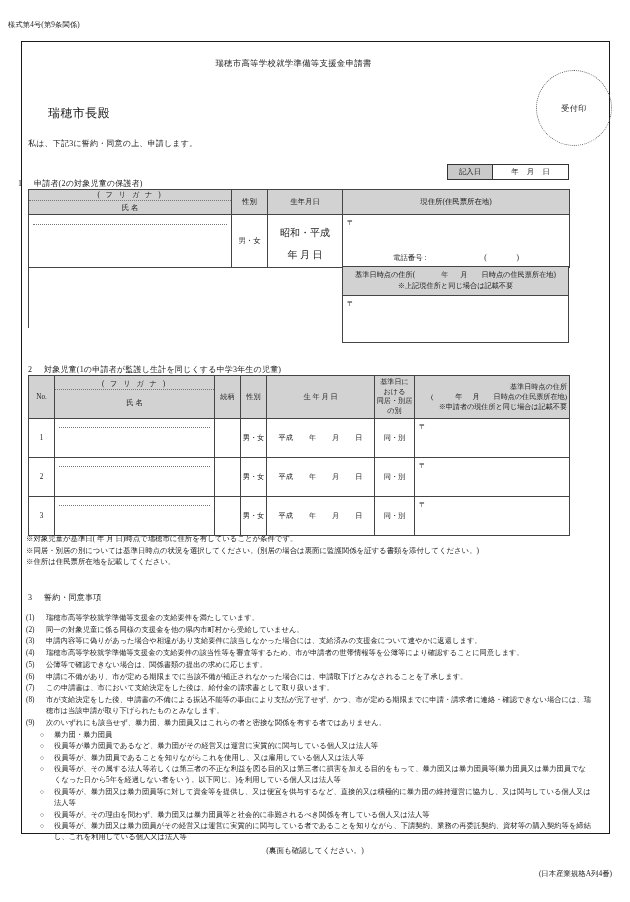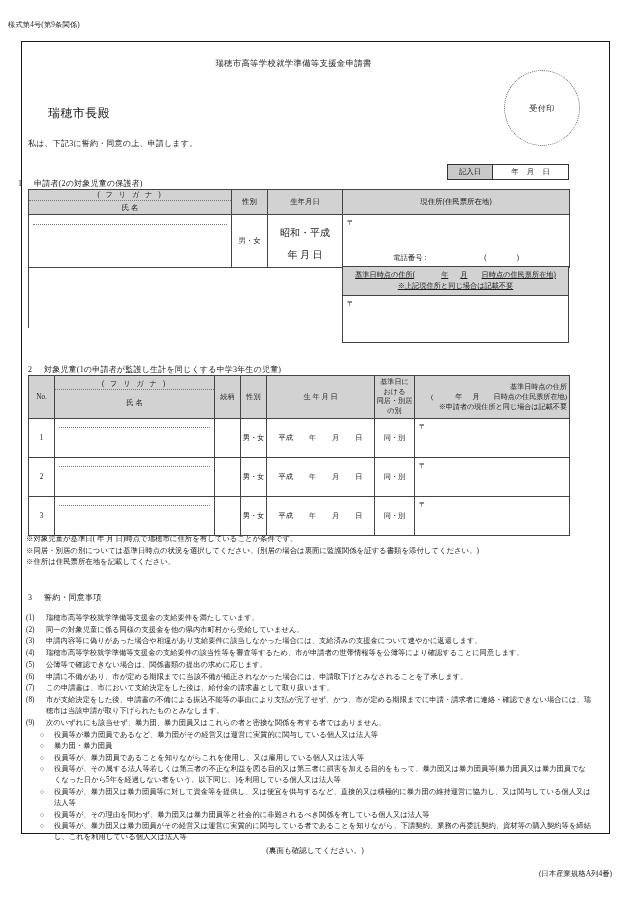--- a/index.html
+++ b/index.html
@@ -322,21 +322,21 @@
 <body>
 
 <div class="page">
 
   <div class="form-no">様式第4号(第9条関係)</div>
 
   <div class="outer-frame"></div>
 
   <div class="doc-title" style="position:absolute; left:21px; top:58px; width:481px;margin-left:32px;">瑞穂市高等学校就学準備等支援金申請書</div>
 
-  <div class="uketsuke-in" style="position:absolute; left:504px; top:70px;">
+  <div class="uketsuke-in" style="position:absolute; left:536px; top:70px;">
     <span>受付印</span>
   </div>
 
   <div class="addressee" style="position:absolute; left:48px; top:105px;">瑞穂市長殿</div>
 
   <div class="intro" style="position:absolute; left:28px; top:138px;">私は、下記3に誓約・同意の上、申請します。</div>
 
   <div class="kinyubi" style="left:447px; top:164px; width:122px; height:16px;">
     <div class="lbl">記入日</div>
     <div class="val">
@@ -394,21 +394,21 @@
           </div>
         </div>
       </td>
     </tr>
   </tbody>
     </table>
 
   <div style="position:absolute; left:28px; top:266px; width:315px; height:62px;
               border-left:0.8px solid #444; border-right:0.8px solid #444; box-sizing:border-box;"></div>
 
-  <table class="grid" id="table1b" style="left:342px; top:266px; width:227px;text-decoration:underline;">
+  <table class="grid" id="table1b" style="left:342px; top:266px; width:227px;">
     <tbody>
         <tr>
       <td class="hdr">
         <div class="kijun-head">
           <div>
             <span>基準日時点の住所(</span><span class="kijun-blank"></span><span>年</span><span style="display:inline-block;width:12px"></span><span>月</span><span style="display:inline-block;width:14px"></span><span>日時点の住民票所在地)</span>
           </div>
           <div>※上記現住所と同じ場合は記載不要</div>
         </div>
       </td>
@@ -572,25 +572,25 @@
       <span class="pl-body">市が支給決定をした後、申請書の不備による振込不能等の事由により支払が完了せず、かつ、市が定める期限までに申請・請求者に連絡・確認できない場合には、瑞穂市は当該申請が取り下げられたものとみなします。</span>
     </div>
     <div class="pl-item">
       <span class="pl-num">(9)</span>
       <span class="pl-body">次のいずれにも該当せず、暴力団、暴力団員又はこれらの者と密接な関係を有する者ではありません。</span>
     </div>
 
     <div class="bullets">
       <div class="bl-item">
         <span class="bl-mark">○</span>
-        <span class="bl-body">役員等が暴力団員であるなど、暴力団がその経営又は運営に実質的に関与している個人又は法人等</span>
+        <span class="bl-body">暴力団・暴力団員</span>
       </div>
       <div class="bl-item">
         <span class="bl-mark">○</span>
-        <span class="bl-body">暴力団・暴力団員</span>
+        <span class="bl-body">役員等が暴力団員であるなど、暴力団がその経営又は運営に実質的に関与している個人又は法人等</span>
       </div>
       <div class="bl-item">
         <span class="bl-mark">○</span>
         <span class="bl-body">役員等が、暴力団員であることを知りながらこれを使用し、又は雇用している個人又は法人等</span>
       </div>
       <div class="bl-item">
         <span class="bl-mark">○</span>
         <span class="bl-body">役員等が、その属する法人等若しくは第三者の不正な利益を図る目的又は第三者に損害を加える目的をもって、暴力団又は暴力団員等(暴力団員又は暴力団員でなくなった日から5年を経過しない者をいう。以下同じ。)を利用している個人又は法人等</span>
       </div>
       <div class="bl-item">

